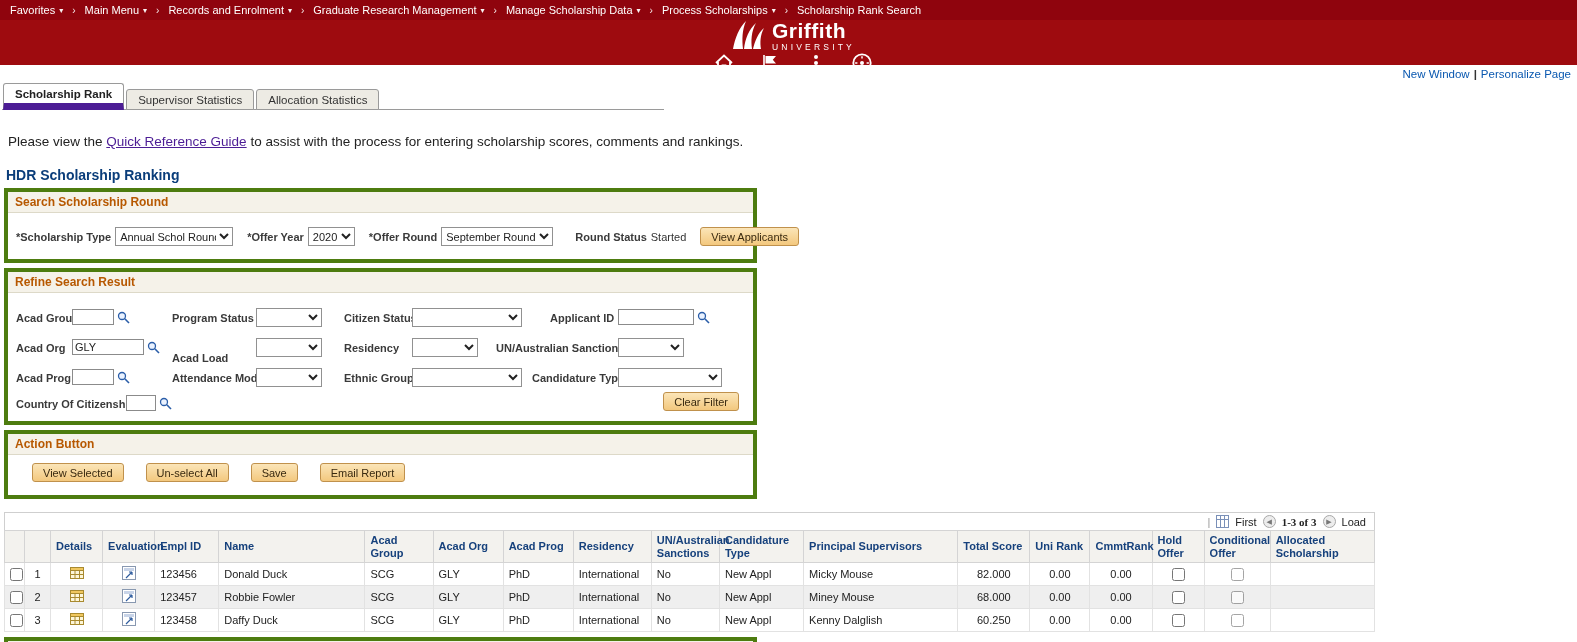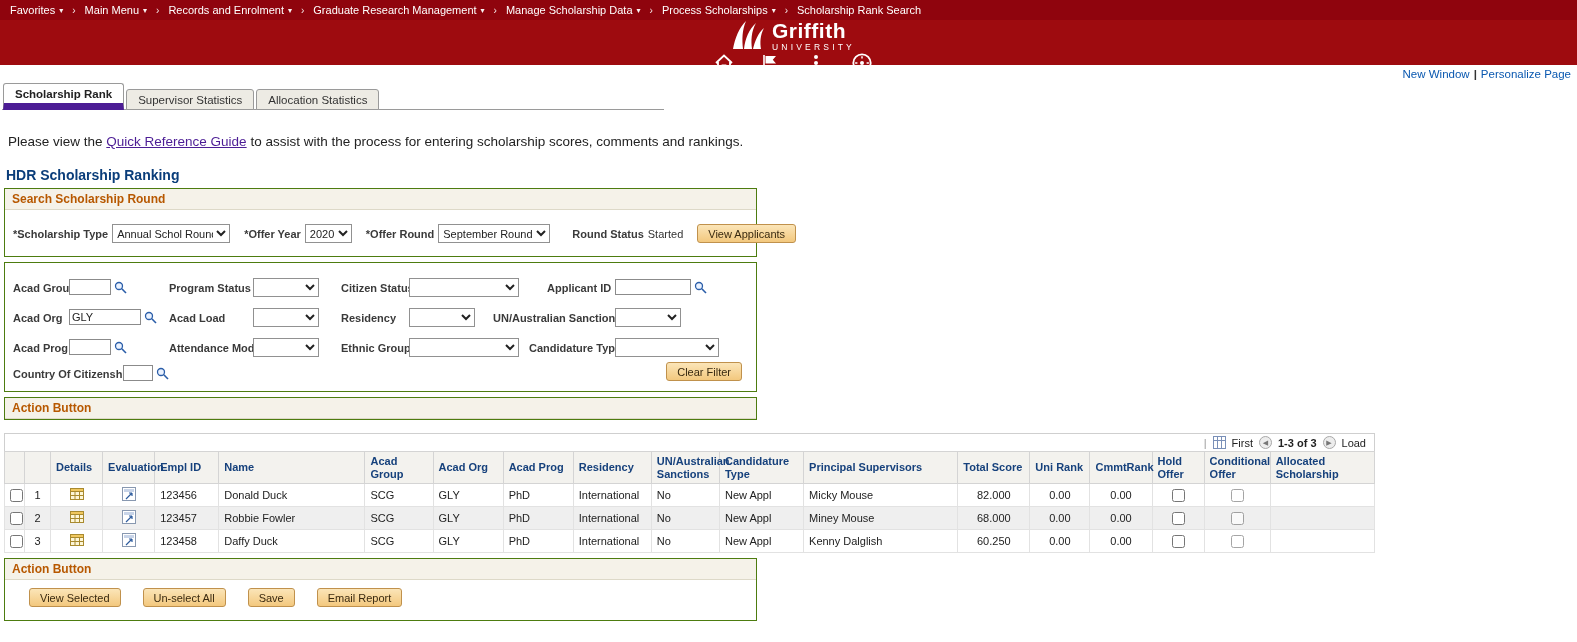--- a/index.html
+++ b/index.html
@@ -41,21 +41,21 @@
   .tab {
     font-size: 11.5px; padding: 4px 11px 3px; margin-right: 2px; margin-bottom: -1px;
     border: 1px solid #9a9a9a; border-radius: 3px 3px 0 0;
     background: #EDEBE4; color: #333; cursor: pointer; white-space: nowrap;
   }
   .tab.active { background: #fff; border-bottom: 7px solid #4c1d95; font-weight: bold; color: #222; }
   .intro { margin: 24px 0 0 8px; font-size: 13.5px; color: #222; }
   .intro a { color: #4c1d95; text-decoration: underline; cursor: pointer; }
   .subtitle { margin: 18px 0 0 6px; font-size: 14px; font-weight: bold; color: #0A3D7A; }
   
-  .groupbox { width: 753px; margin: 5px 0 0 4px; border: 1px solid #4d7c0f; background: #fff; }
+  .groupbox { width: 753px; margin: 5px 0 0 4px; border: 4px solid #4d7c0f; background: #fff; }
   .groupbox-header {
     background: #F5F2E9; border-bottom: 1px solid #DDD9C8;
     padding: 3px 7px; font-size: 12px; font-weight: bold; color: #B75800;
   }
   .search-body { display: flex; align-items: center; padding: 13px 12px 12px 8px; height: 46px; }
   .f-label { font-weight: bold; font-size: 11px; color: #3a3a3a; white-space: nowrap; }
   .search-body .f-label { margin-right: 4px; }
   .search-body select, .search-body .val { margin-right: 14px; }
   .val { font-size: 11px; color: #333; }
   select {
@@ -78,21 +78,21 @@
   .mag { cursor: pointer; display: inline-flex; }
   .action-body { display: flex; gap: 22px; padding: 8px 0 13px 24px; }
   
   .grid-wrap { margin: 13px 0 0 4px; width: 1371px; }
   .grid-nav {
     display: flex; justify-content: flex-end; align-items: center; gap: 6px;
     border: 1px solid #CFCFCF; border-bottom: none;
     padding: 1px 8px; font-size: 11px; height: 18px; color: #222;
   }
   .grid-nav .vsep { color: #999; }
-  .grid-nav .range { font-weight: bold; }
+  .grid-nav .range { font-weight: bold; font-family: Liberation Serif, serif; }
   .circlebtn {
     width: 13px; height: 13px; border-radius: 50%; background: #EDEDED; border: 1px solid #A8A8A8;
     display: inline-flex; align-items: center; justify-content: center;
     font-size: 7px; color: #777; cursor: pointer;
   }
   table.grid { border-collapse: collapse; width: 1371px; table-layout: fixed; font-size: 11px; }
   table.grid th {
     background: #F3F2EE; color: #16417C; font-weight: bold; text-align: left;
     border: 1px solid #D4D4D4; padding: 3px 5px; vertical-align: middle; line-height: 1.15;
   }
@@ -181,20 +181,21 @@
     <select style="width:50px"><option>2020</option></select>
     <span class="f-label">*Offer Round</span>
     <select style="width:148px"><option>September Round</option></select>
     <span class="f-label" style="margin-left:8px">Round Status</span>
     <span class="val">Started</span>
     <button class="psbtn" style="margin-left:auto">View Applicants</button>
   </div>
 </div>
 
 <div class="groupbox">
+  <div class="groupbox-header">Refine Search Result</div>
   <div class="refine-body">
 
     <span class="f-label abs" style="left:8px;top:19px">Acad Group</span>
     <span class="lookup abs" style="left:64px;top:16px">
       <input type="text" style="width: 42px;">
       <span class="mag">
           <svg width="13" height="13" viewBox="0 0 13 13">
             <circle cx="5" cy="5" r="3.5" fill="#EAF2FF" stroke="#2A5DA8" stroke-width="1.3"></circle>
             <line x1="7.8" y1="7.8" x2="12" y2="12" stroke="#2A5DA8" stroke-width="1.6"></line>
           </svg>
@@ -218,21 +219,21 @@
     <span class="f-label abs" style="left:8px;top:49px">Acad Org</span>
     <span class="lookup abs" style="left:64px;top:46px">
       <input type="text" style="width: 72px;" value="GLY">
       <span class="mag">
           <svg width="13" height="13" viewBox="0 0 13 13">
             <circle cx="5" cy="5" r="3.5" fill="#EAF2FF" stroke="#2A5DA8" stroke-width="1.3"></circle>
             <line x1="7.8" y1="7.8" x2="12" y2="12" stroke="#2A5DA8" stroke-width="1.6"></line>
           </svg>
         </span>
     </span>
-    <span class="f-label abs" style="left:164px;top:49px">Acad Load</span>
+    <span class="f-label abs" style="left:164px;top:59px">Acad Load</span>
     <select class="abs" style="left:248px;top:45px;width:66px"></select>
     <span class="f-label abs" style="left:336px;top:49px">Residency</span>
     <select class="abs" style="left:404px;top:45px;width:66px"></select>
     <span class="f-label abs" style="left:488px;top:49px">UN/Australian Sanctions</span>
     <select class="abs" style="left:610px;top:45px;width:66px"></select>
 
     <span class="f-label abs" style="left:8px;top:79px">Acad Prog</span>
     <span class="lookup abs" style="left:64px;top:76px">
       <input type="text" style="width: 42px;">
       <span class="mag">
@@ -258,20 +259,26 @@
             <line x1="7.8" y1="7.8" x2="12" y2="12" stroke="#2A5DA8" stroke-width="1.6"></line>
           </svg>
         </span>
     </span>
     <button class="psbtn abs" style="right:14px;top:99px">Clear Filter</button>
   </div>
 </div>
 
 <div class="groupbox">
   <div class="groupbox-header">Action Button</div>
+  <div class="action-body" id="action-top-buttons">
+      <button class="psbtn">View Selected</button>
+      <button class="psbtn">Un-select All</button>
+      <button class="psbtn">Save</button>
+      <button class="psbtn">Email Report</button>
+    </div>
 </div>
 
 <div class="grid-wrap">
   <div class="grid-nav">
     <span class="vsep">|</span>
     <span class="iconbtn">
       <svg width="13" height="13" viewBox="0 0 13 13">
           <rect x="0.5" y="0.5" width="12" height="12" fill="#fff" stroke="#7A90B8"></rect>
           <line x1="0.5" y1="4.5" x2="12.5" y2="4.5" stroke="#7A90B8"></line>
           <line x1="4.5" y1="0.5" x2="4.5" y2="12.5" stroke="#7A90B8"></line>

